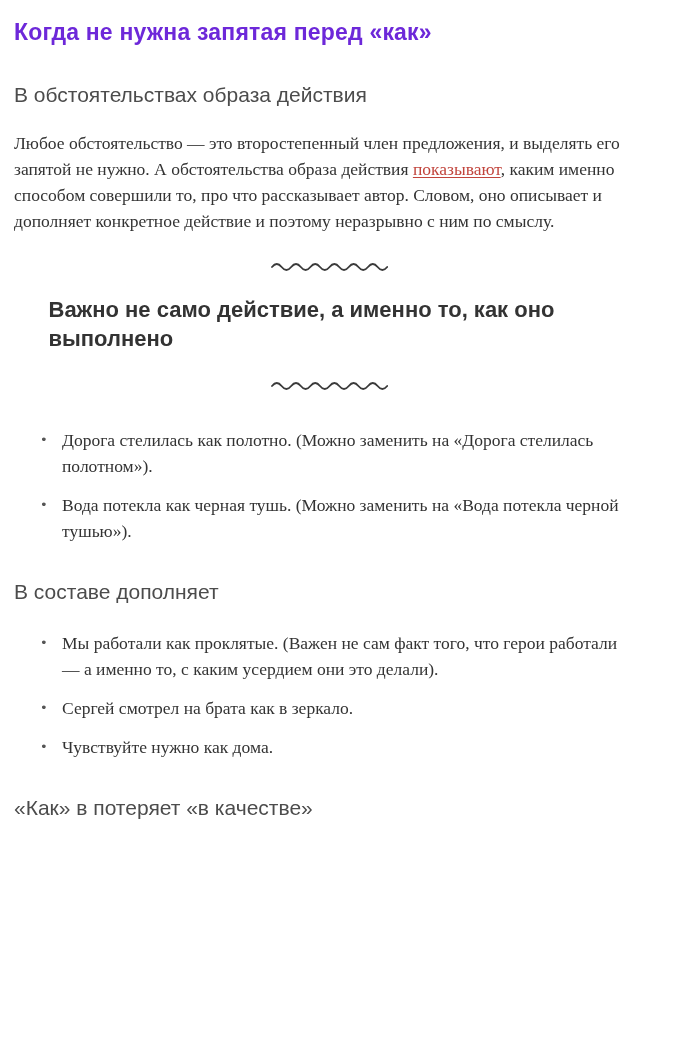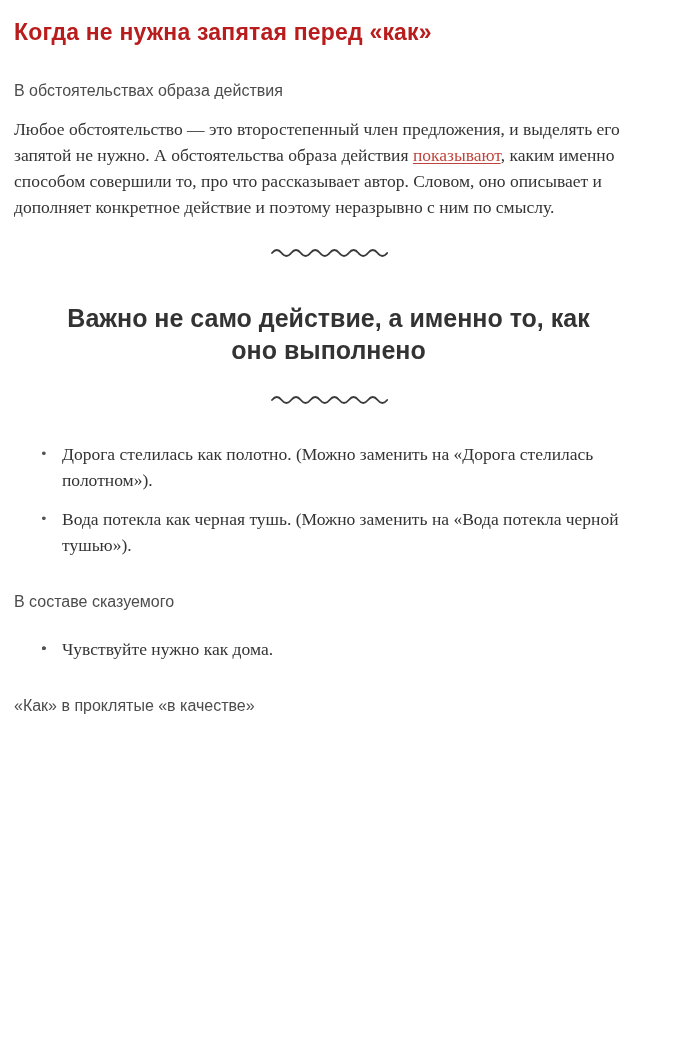--- a/index.html
+++ b/index.html
@@ -12,38 +12,38 @@
     margin: 0 auto;
   }
   .article {
     padding: 16px 42px 20px 14px;
   }
   .article-title {
     font-family: "Liberation Sans", "DejaVu Sans", sans-serif;
     font-weight: 700;
     font-size: 23px;
     line-height: 1.25;
-    color: #b91c1c;
+    color: #6d28d9;
     letter-spacing: 0.2px;
     margin: 2px 0 0 0;
   }
   .section-heading {
     font-family: "Liberation Sans", "DejaVu Sans", sans-serif;
     font-weight: 400;
-    font-size: 16px;
+    font-size: 21px;
     line-height: 1.3;
     color: #4c4c4c;
     margin-top: 34px;
     margin-bottom: 2px;
   }
   p.body-text {
     font-size: 17.5px;
     line-height: 26px;
     color: #333333;
-    margin-top: 14px;
+    margin-top: 22px;
     max-width: 640px;
   }
   a.inline-link {
     color: #c1443c;
     text-decoration: underline;
     text-decoration-color: #c1443c;
     text-underline-offset: 2px;
     cursor: pointer;
   }
   .callout {
@@ -52,25 +52,25 @@
   }
   .wavy-divider {
     display: block;
     margin: 24px auto 0 auto;
     width: 118px;
     height: 14px;
   }
   .callout-statement {
     font-family: "Liberation Sans", "DejaVu Sans", sans-serif;
     font-weight: 700;
-    font-size: 25px;
+    font-size: 22px;
     line-height: 1.3;
     color: #333333;
-    text-align: center;
-    margin: 44px auto 0 auto;
+    text-align: left;
+    margin: 24px auto 0 auto;
     max-width: 560px;
   }
   .spacer-after-callout { height: 12px; }
   ul.example-list {
     list-style: none;
     margin-top: 24px;
     padding-left: 26px;
     max-width: 620px;
   }
   ul.example-list li {
@@ -114,25 +114,25 @@
   </div>
 
   <div class="spacer-after-callout"></div>
 
 
   <ul class="example-list">
     <li><span class="bullet-dot">•</span><span>Дорога стелилась как полотно. (Можно заменить на «Дорога стелилась полотном»).</span></li>
     <li><span class="bullet-dot">•</span><span>Вода потекла как черная тушь. (Можно заменить на «Вода потекла черной тушью»).</span></li>
   </ul>
 
-  <h2 class="section-heading">В составе сказуемого</h2>
+  <h2 class="section-heading">В составе дополняет</h2>
 
 
   <ul class="example-list">
-    <li><span class="bullet-dot">•</span></li>
-    <li><span class="bullet-dot">•</span></li>
+    <li><span class="bullet-dot">•</span><span>Мы работали как проклятые. (Важен не сам факт того, что герои работали — а именно то, с каким усердием они это делали).</span></li>
+    <li><span class="bullet-dot">•</span><span>Сергей смотрел на брата как в зеркало.</span></li>
     <li><span class="bullet-dot">•</span><span>Чувствуйте нужно как дома.</span></li>
   </ul>
 
-  <h2 class="section-heading">«Как» в проклятые «в качестве»</h2>
+  <h2 class="section-heading">«Как» в потеряет «в качестве»</h2>
 
 
 </div>
 
 </body></html>

